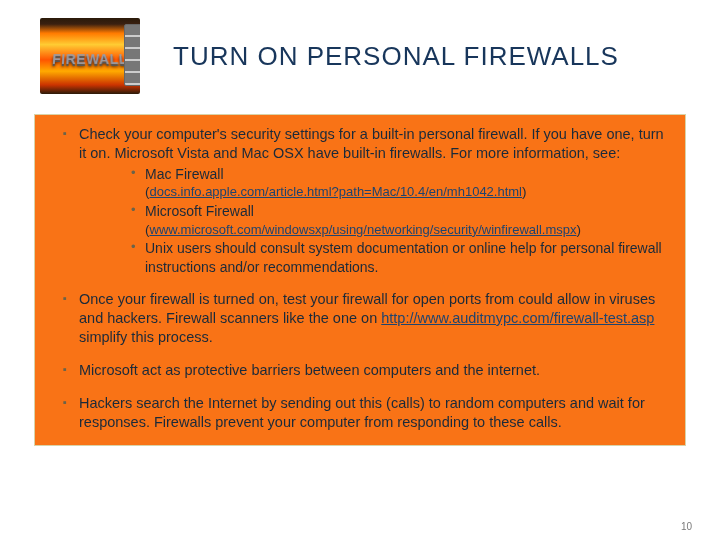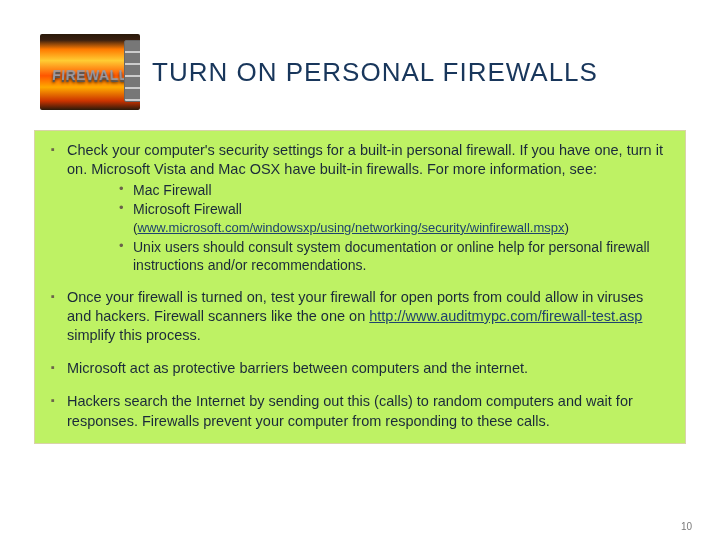--- a/index.html
+++ b/index.html
@@ -7,22 +7,22 @@
     width: 720px;
     height: 540px;
     background: #ffffff;
     font-family: "Century Gothic", "Trebuchet MS", Arial, sans-serif;
     position: relative;
     overflow: hidden;
   }
   .header {
     display: flex;
     align-items: center;
-    padding: 34px 30px 8px 40px;
-    gap: 12px;
+    padding: 18px 30px 8px 40px;
+    gap: 33px;
   }
   .firewall-img {
     width: 100px;
     height: 76px;
     background: linear-gradient(to bottom, #2a1a0a 0%, #3a2010 8%, #ff7a00 20%, #ffcc33 35%, #ff5500 55%, #ffaa00 70%, #cc3300 88%, #2a1a0a 100%);
     position: relative;
     flex-shrink: 0;
     border-radius: 2px;
     overflow: hidden;
   }
@@ -47,23 +47,23 @@
     border-radius: 2px;
   }
   .title {
     color: #18365b;
     font-size: 26px;
     letter-spacing: 1px;
     font-weight: 400;
   }
   .content-box {
     margin: 12px 34px 0 34px;
-    background: #bef264;
+    background: #f97316;
     border: 1px solid #d9d3a8;
-    padding: 10px 14px 12px 14px;
+    padding: 10px 14px 12px 26px;
   }
   ul.outer {
     list-style: none;
   }
   ul.outer > li {
     position: relative;
     padding-left: 18px;
     color: #1b2a3a;
     font-size: 14.5px;
     line-height: 1.32;
@@ -127,20 +127,23 @@
 </div>
 
 <div class="content-box">
   <ul class="outer">
 
     <li>
       <span>Check your computer's security settings for a built-in personal firewall. If you have one, turn it on. Microsoft Vista and Mac OSX have built-in firewalls. For more information, see:</span>
       <ul class="inner">
         <li>
           <span>Mac Firewall</span>
+          <span class="sub-line">
+            <span>(</span><a class="link small-link" href="#">docs.info.apple.com/article.html?path=Mac/10.4/en/mh1042.html</a><span>)</span>
+          </span>
         </li>
         <li>
           <span>Microsoft Firewall</span>
           <span class="sub-line">
             <span>(</span><a class="link small-link" href="#">www.microsoft.com/windowsxp/using/networking/security/winfirewall.mspx</a><span>)</span>
           </span>
         </li>
         <li>
           <span>Unix users should consult system documentation or online help for personal firewall instructions and/or recommendations.</span>
         </li>

